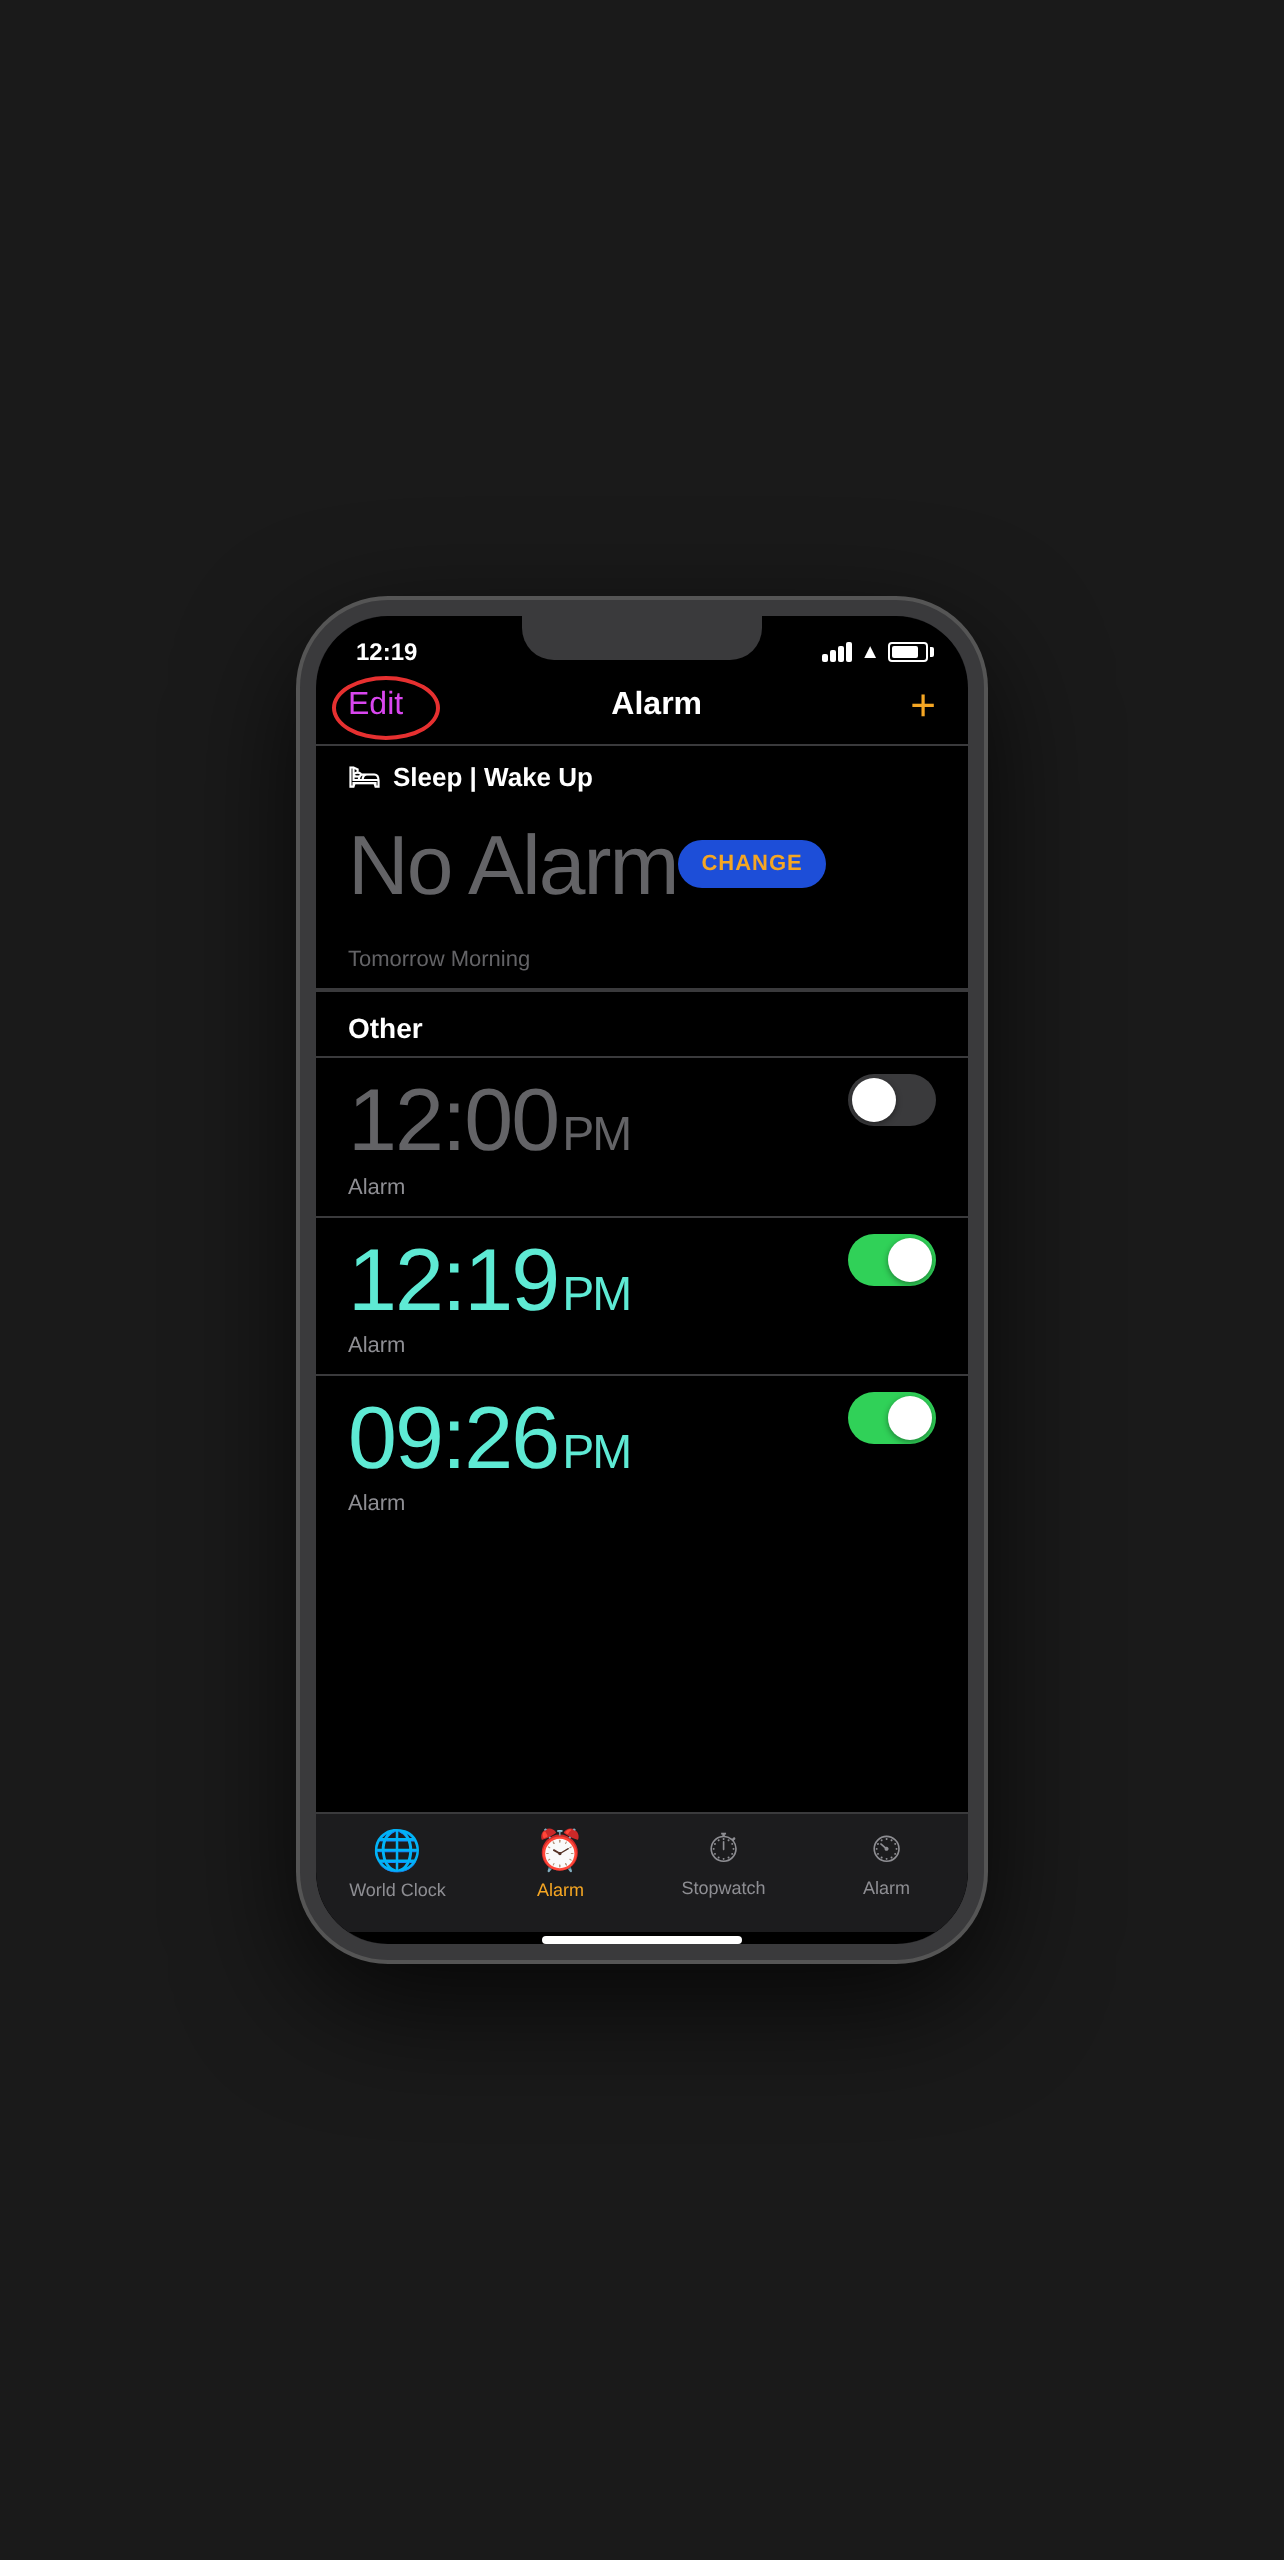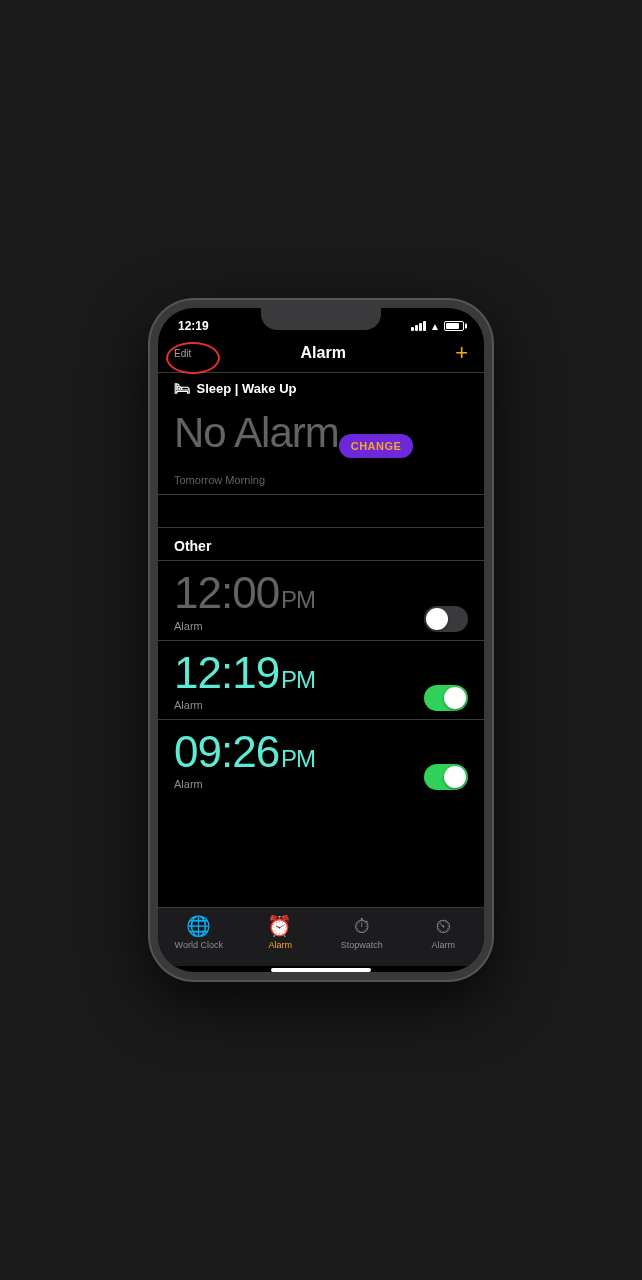--- a/index.html
+++ b/index.html
@@ -83,22 +83,22 @@
     }
     
     .nav-bar {
       display: flex;
       justify-content: space-between;
       align-items: center;
       padding: 4px 16px 8px;
       flex-shrink: 0;
     }
     .nav-edit {
-      color: #a3a3a3;
-      font-size: 10px;
+      color: #d946ef;
+      font-size: 16px;
       font-weight: 400;
       position: relative;
     }
     .edit-circle {
       position: absolute;
       top: -6px; left: -8px;
       width: 54px; height: 32px;
       border: 2.5px solid #e63030;
       border-radius: 50%;
     }
@@ -151,50 +151,49 @@
       justify-content: flex-start;
       align-items: flex-start;
     }
     .sleep-info {}
     .tomorrow-text {
       color: #636366;
       font-size: 11px;
       margin-top: 18px;
     }
     .change-btn {
-      background: #6d28d9;
+      background: #1d4ed8;
       color: #f5a623;
       font-size: 11px;
       font-weight: 700;
       padding: 6px 12px;
       border-radius: 20px;
       border: none;
       letter-spacing: 0.5px;
-      margin-top: 24px;
+      margin-top: 10px;
     }
     
     .other-header {
       padding: 10px 16px 6px;
       border-top: 0.5px solid #3a3a3c;
-      margin-top: 32px;
     }
     .other-title {
       color: #fff;
       font-size: 14px;
       font-weight: 700;
     }
     
     .alarm-row {
       padding: 8px 16px;
       border-top: 0.5px solid #3a3a3c;
     }
     .alarm-row-inner {
       display: flex;
       justify-content: space-between;
-      align-items: flex-end;
+      align-items: flex-start;
     }
     .alarm-time {
       color: #5eead4;
       font-size: 44px;
       font-weight: 300;
       letter-spacing: -1px;
       line-height: 1.1;
       display: flex;
       align-items: baseline;
       gap: 2px;

